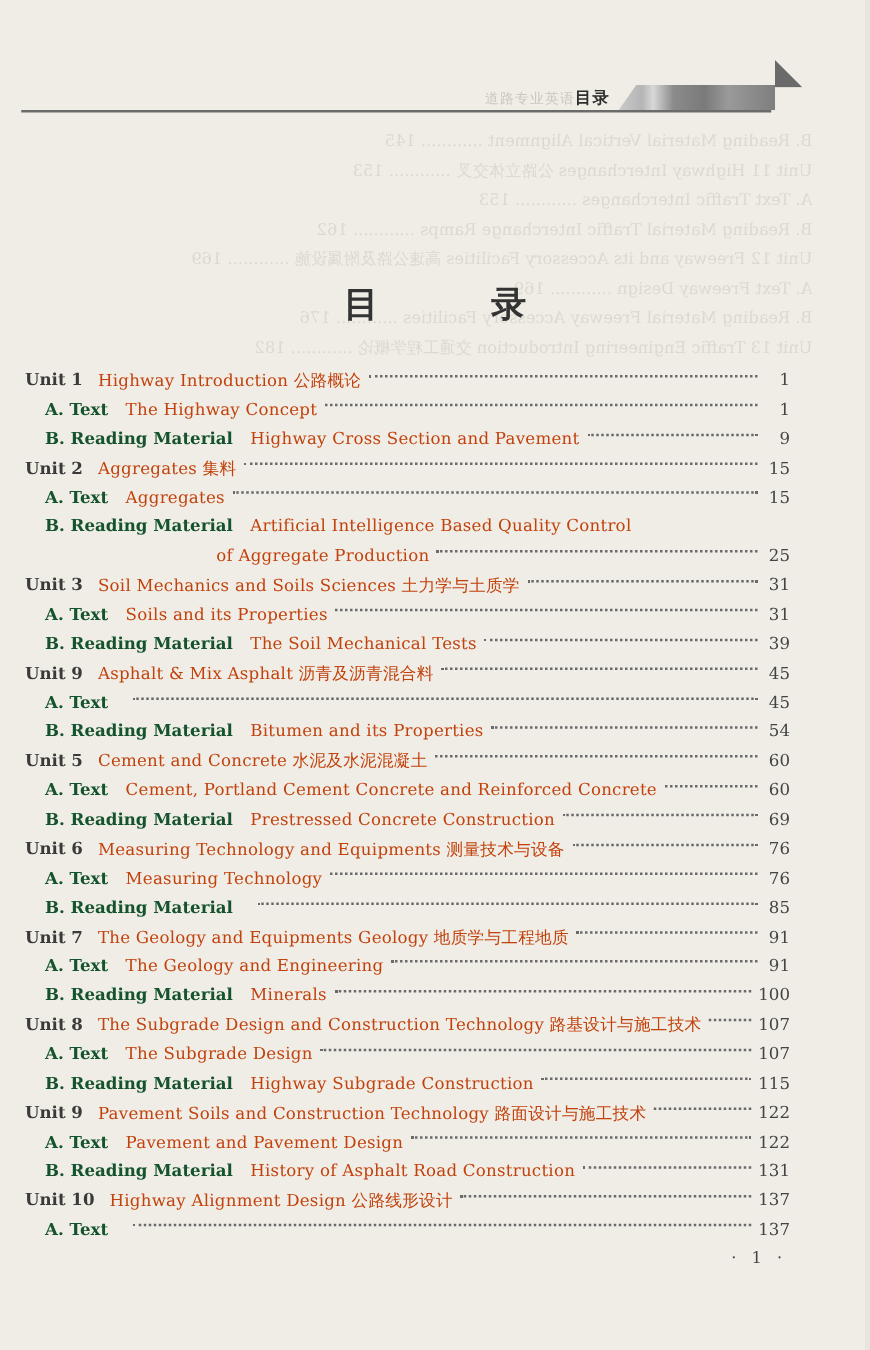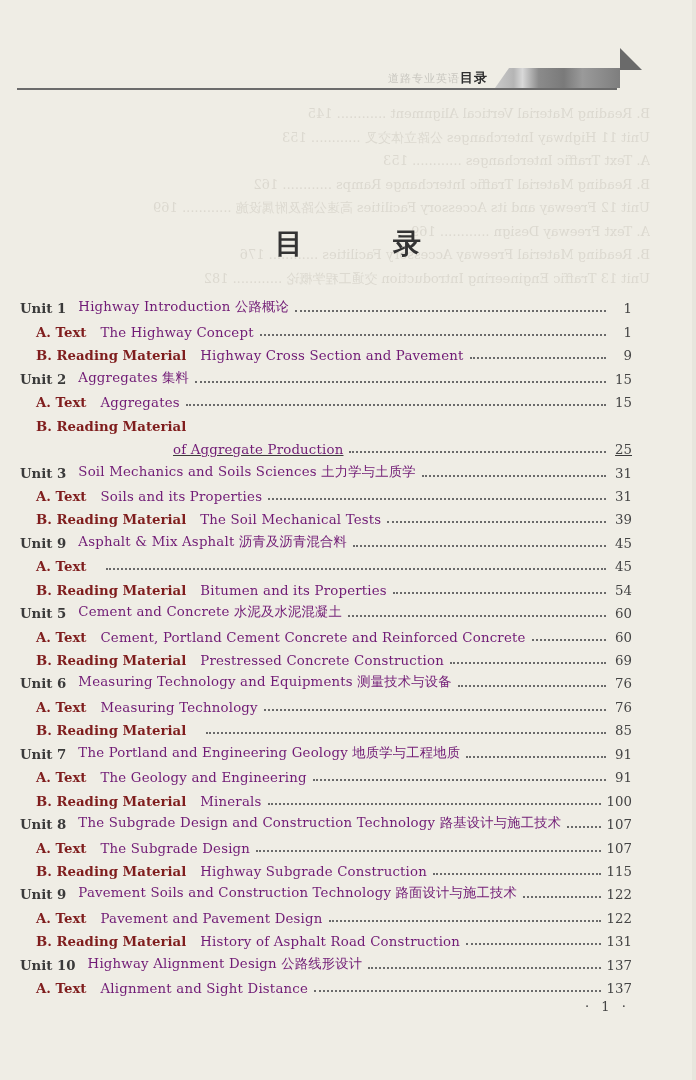--- a/index.html
+++ b/index.html
@@ -52,28 +52,28 @@
     text-align: center;
     font-family: "DejaVu Sans", sans-serif; font-weight: bold;
     font-size: 28px; color: #333; letter-spacing: 90px;
     padding-left: 90px;
   }
 
   .toc {
     position: absolute; left: 20px; top: 293px; width: 612px;
   }
   .row {
-    display: flex; align-items: flex-end;
+    display: flex; align-items: center;
     height: 23.45px; font-size: 13.3px; white-space: nowrap;
   }
   .row.sub { padding-left: 16px; }
-  .row.cont { padding-left: 153px; text-decoration: underline; }
+  .row.cont { padding-left: 153px; }
   .label-unit { font-weight: bold; margin-right: 12px; color: #3a3a3a; }
-  .label-sec { font-weight: bold; margin-right: 14px; color: #7f1d1d; }
-  .title-txt { color: #701a75; letter-spacing: 0.2px; }
+  .label-sec { font-weight: bold; margin-right: 14px; color: #14532d; }
+  .title-txt { color: #c2410c; letter-spacing: 0.2px; }
   .leader {
     flex: 1; margin: 0 6px; height: 1px;
     border-bottom: 2px dotted #6a6a6a;
     transform: translateY(-4px);
   }
   .pg { min-width: 20px; text-align: right; color: #444; }
 
   .page-num {
     position: absolute; left: 585px; top: 999px;
     font-size: 13px; color: #444; letter-spacing: 4px;
@@ -134,20 +134,21 @@
         <span class="pg">15</span>
       </div>
       <div class="row sub">
         <span class="label-sec">A. Text</span>
         <span class="title-txt">Aggregates</span>
         <span class="leader"></span>
         <span class="pg">15</span>
       </div>
       <div class="row sub">
         <span class="label-sec">B. Reading Material</span>
+        <span class="title-txt">Artificial Intelligence Based Quality Control</span>
       </div>
       <div class="row cont">
         <span class="title-txt">of Aggregate Production</span>
         <span class="leader"></span>
         <span class="pg">25</span>
       </div>
       <div class="row">
         <span class="label-unit">Unit 3</span>
         <span class="title-txt">Soil Mechanics and Soils Sciences 土力学与土质学</span>
         <span class="leader"></span>
@@ -212,21 +213,21 @@
         <span class="leader"></span>
         <span class="pg">76</span>
       </div>
       <div class="row sub">
         <span class="label-sec">B. Reading Material</span>
         <span class="leader"></span>
         <span class="pg">85</span>
       </div>
       <div class="row">
         <span class="label-unit">Unit 7</span>
-        <span class="title-txt">The Portland and Engineering Geology 地质学与工程地质</span>
+        <span class="title-txt">The Geology and Equipments Geology 地质学与工程地质</span>
         <span class="leader"></span>
         <span class="pg">91</span>
       </div>
       <div class="row sub">
         <span class="label-sec">A. Text</span>
         <span class="title-txt">The Geology and Engineering</span>
         <span class="leader"></span>
         <span class="pg">91</span>
       </div>
       <div class="row sub">
@@ -272,20 +273,19 @@
         <span class="pg">131</span>
       </div>
       <div class="row">
         <span class="label-unit">Unit 10</span>
         <span class="title-txt">Highway Alignment Design 公路线形设计</span>
         <span class="leader"></span>
         <span class="pg">137</span>
       </div>
       <div class="row sub">
         <span class="label-sec">A. Text</span>
-        <span class="title-txt">Alignment and Sight Distance</span>
         <span class="leader"></span>
         <span class="pg">137</span>
       </div>
     </div>
 
   <div class="page-num">· 1 ·</div>
 </div>
 
 </body></html>

